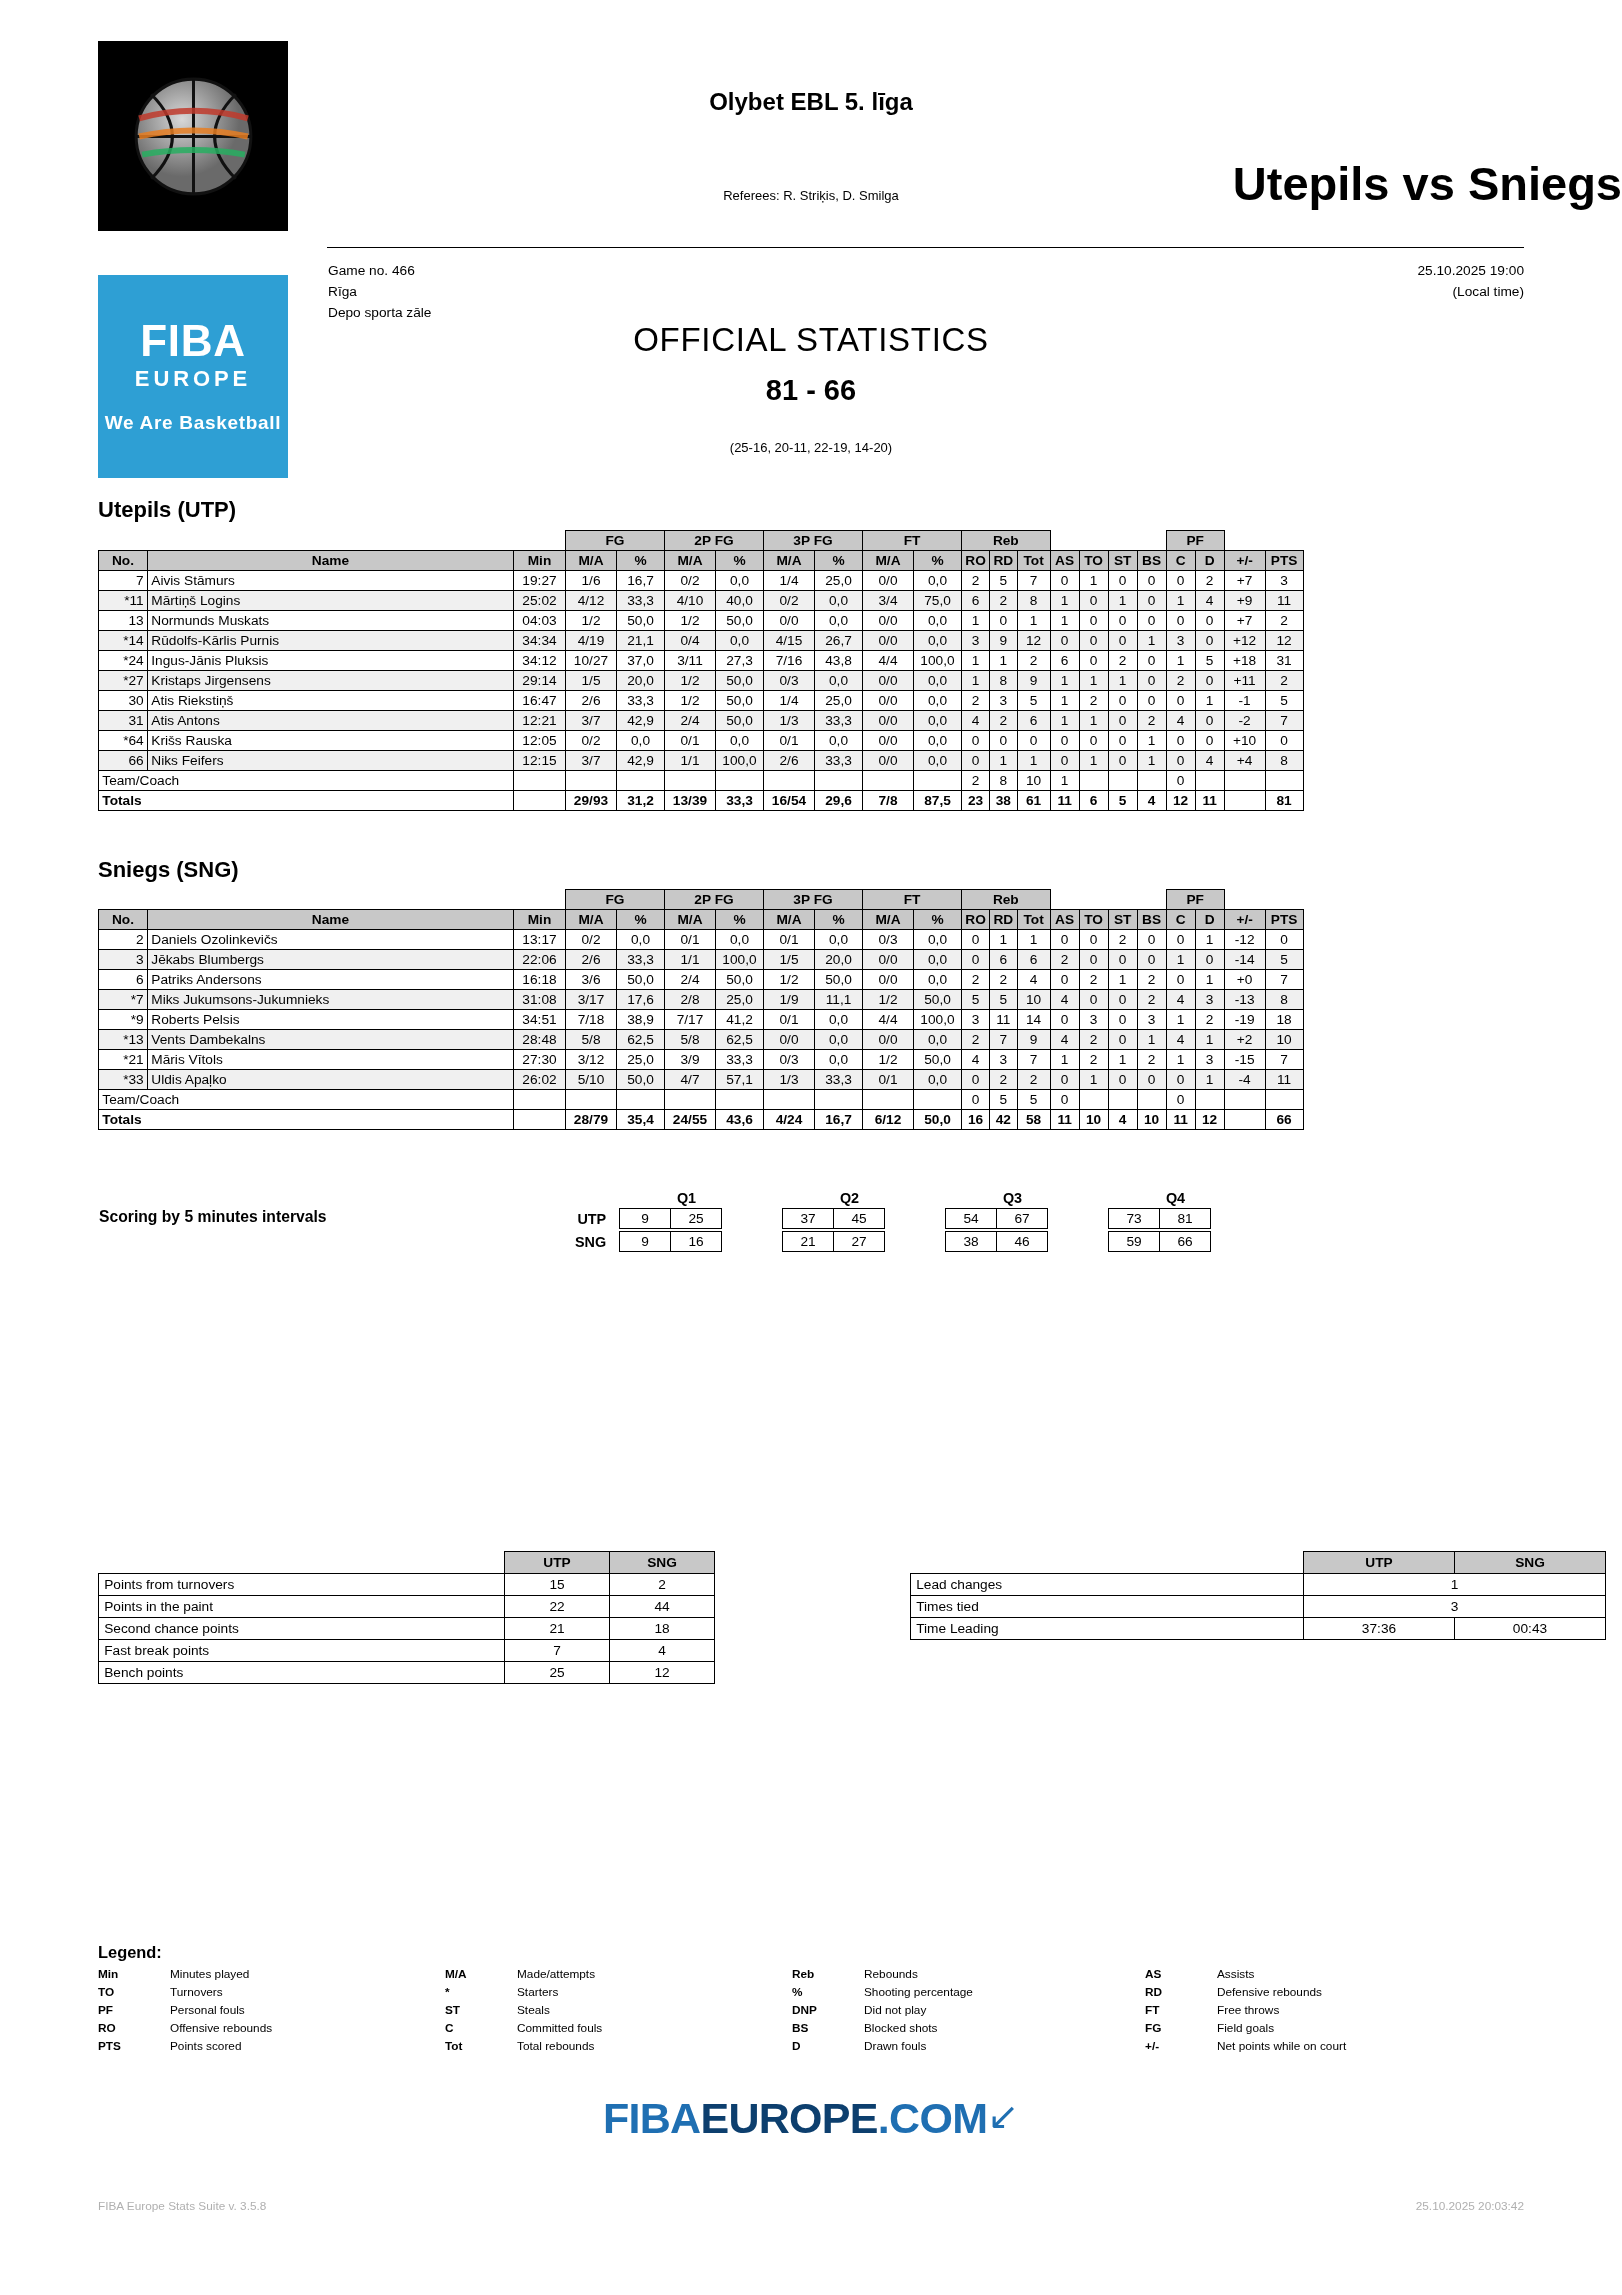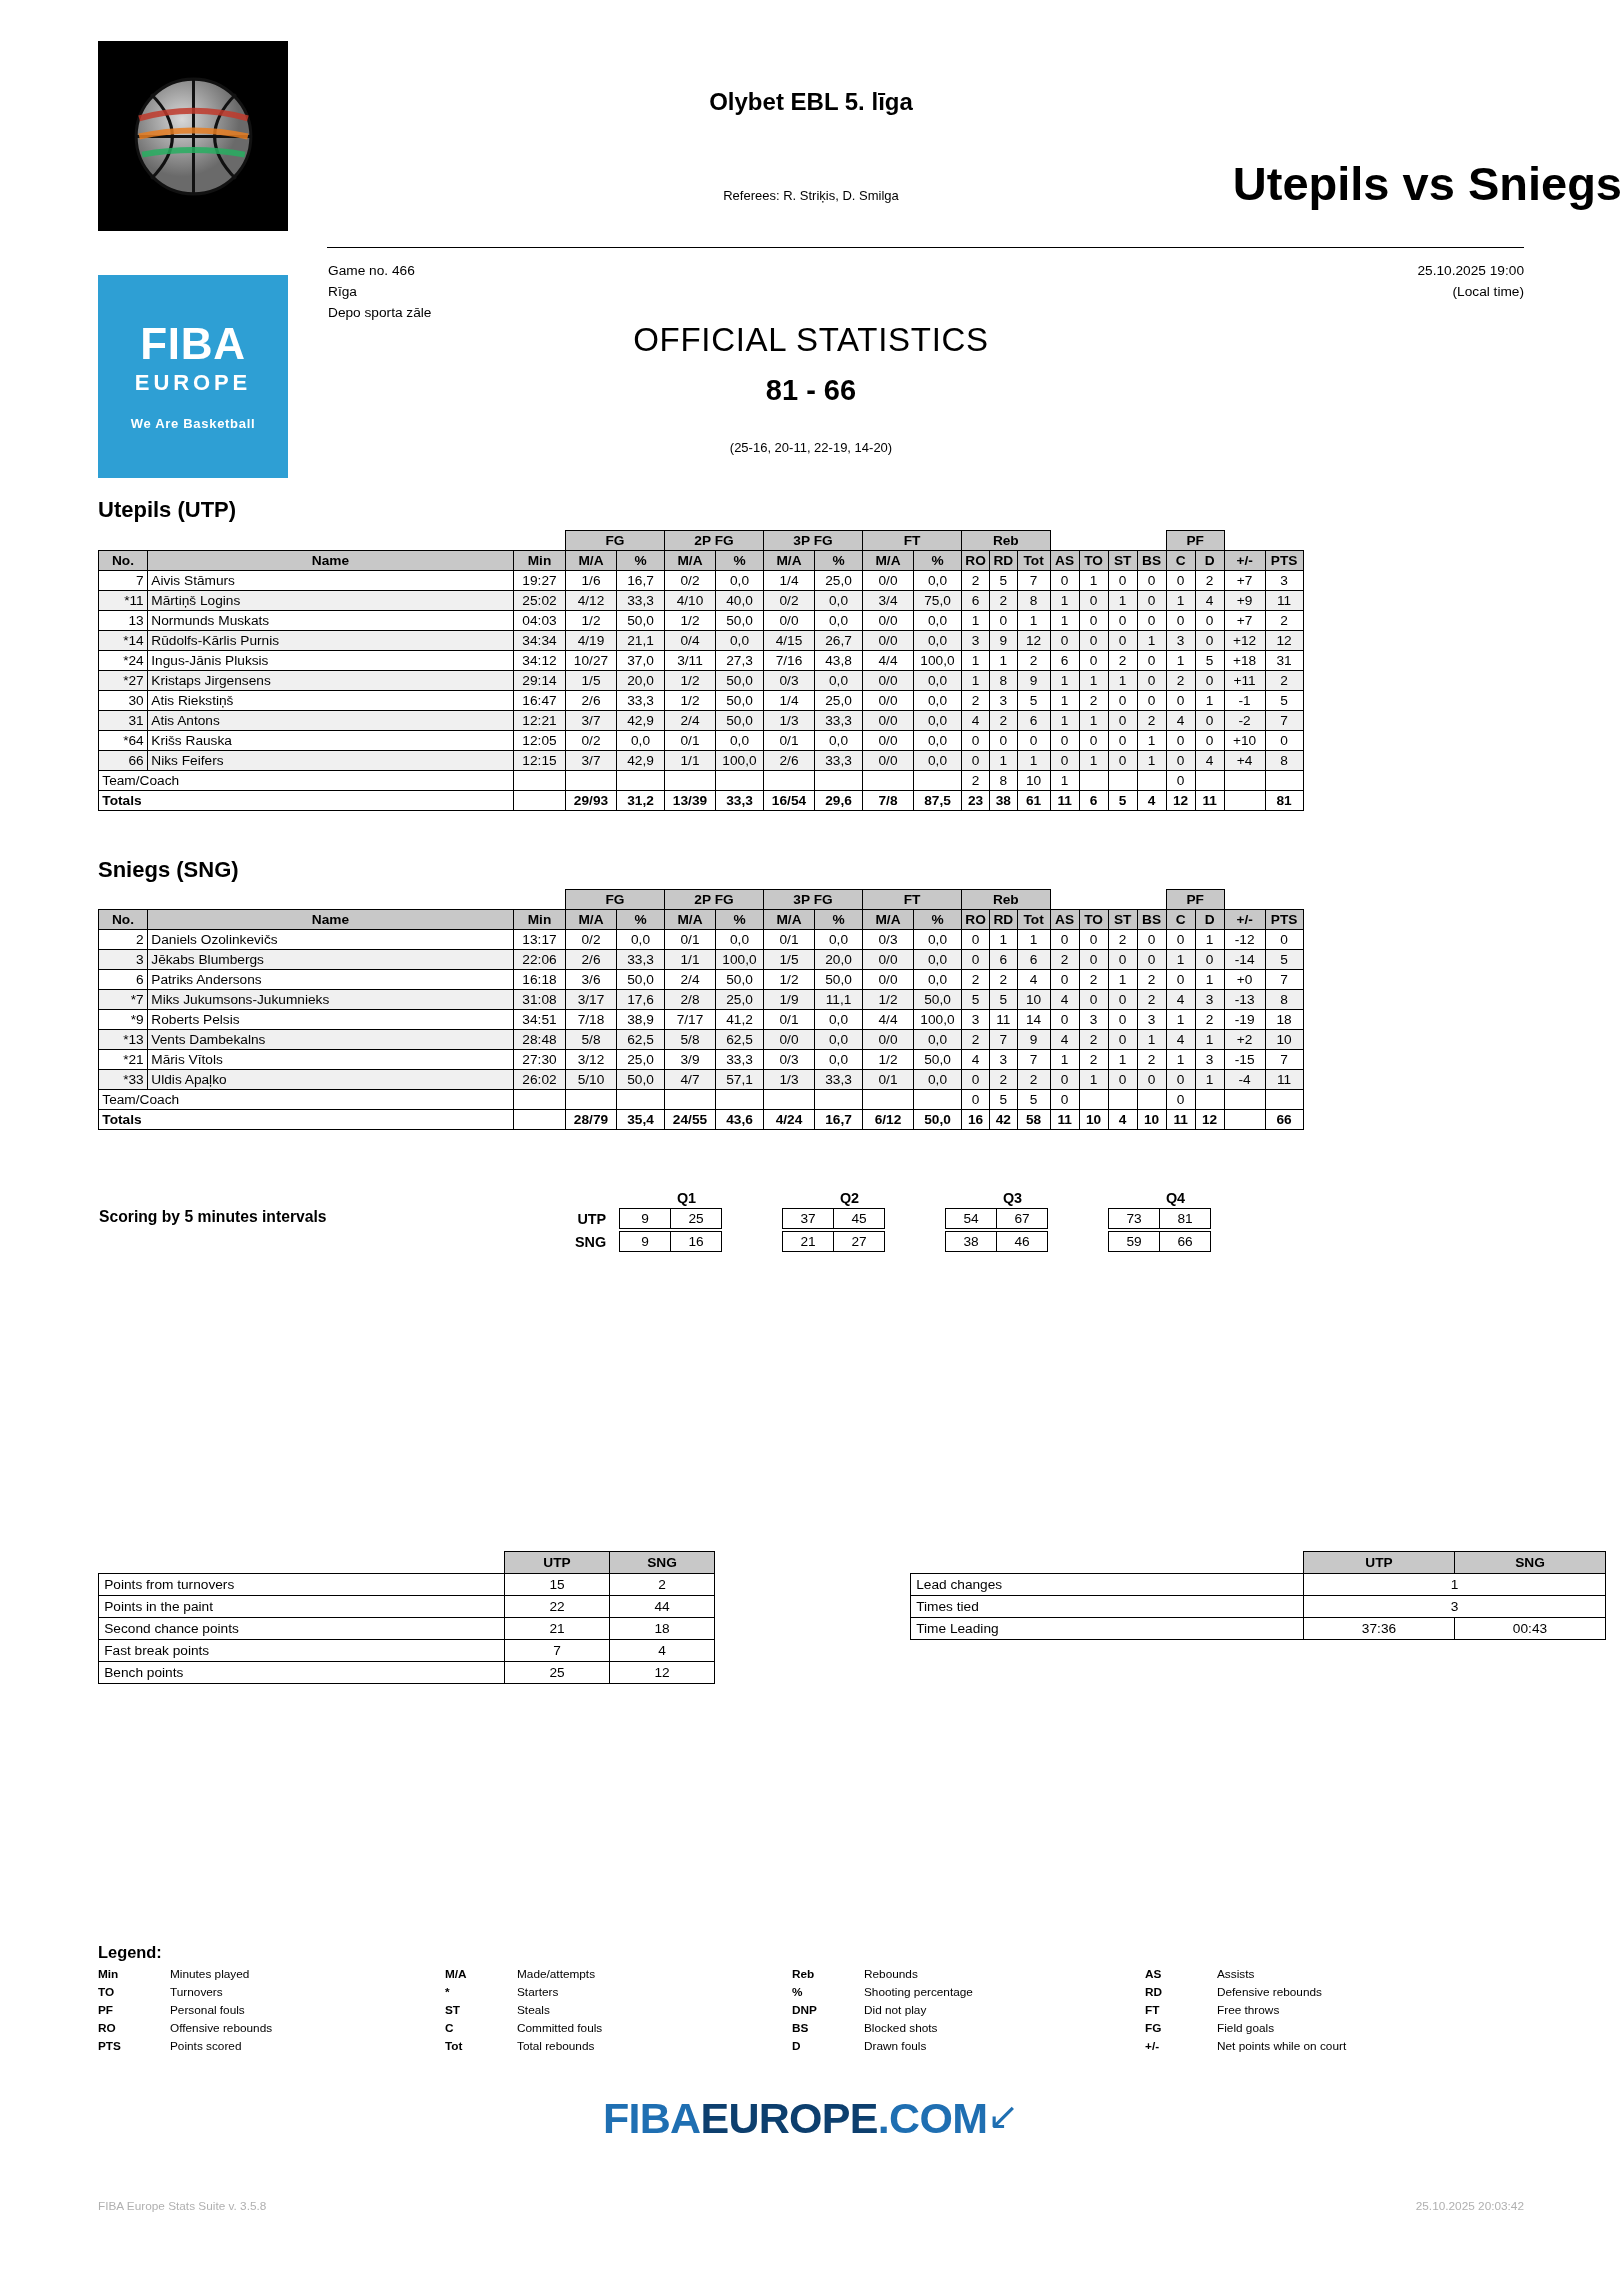--- a/index.html
+++ b/index.html
@@ -20,21 +20,21 @@
     position:absolute; left:98px; top:41px; width:190px; height:190px;
     background:#000; display:flex; align-items:center; justify-content:center;
   }
   .logo-fiba {
     position:absolute; left:98px; top:275px; width:190px; height:203px;
     background:#2e9fd4; color:#fff; display:flex; flex-direction:column;
     align-items:center; justify-content:center; letter-spacing:0.7px;
   }
   .logo-fiba .f1 { font-size:44px; font-weight:bold; line-height:1; }
   .logo-fiba .f2 { font-size:22px; font-weight:bold; margin-top:3.9px; letter-spacing:3.9px;}
-  .logo-fiba .f3 { font-size:13px; margin-top:20px; font-weight:bold;}
+  .logo-fiba .f3 { font-size:19px; margin-top:20px; font-weight:bold;}
 
   .league { position:absolute; left:0; right:0; top:88px; text-align:center; font-size:24px; font-weight:bold; }
   .matchup { position:absolute; left:0; right:0; top:128px; text-align:right; font-size:47px; font-weight:bold;margin-top:28px; }
   .referees { position:absolute; left:0; right:0; top:188px; text-align:center; font-size:13px; }
 
   .hr { position:absolute; left:327px; right:98px; top:247px; border-top:1.3px solid #000; }
 
   .game-no { position:absolute; left:328px; top:263px; font-size:13.7px; }
   .city    { position:absolute; left:328px; top:284px; font-size:13.7px; }
   .venue   { position:absolute; left:328px; top:305px; font-size:13.7px; }

